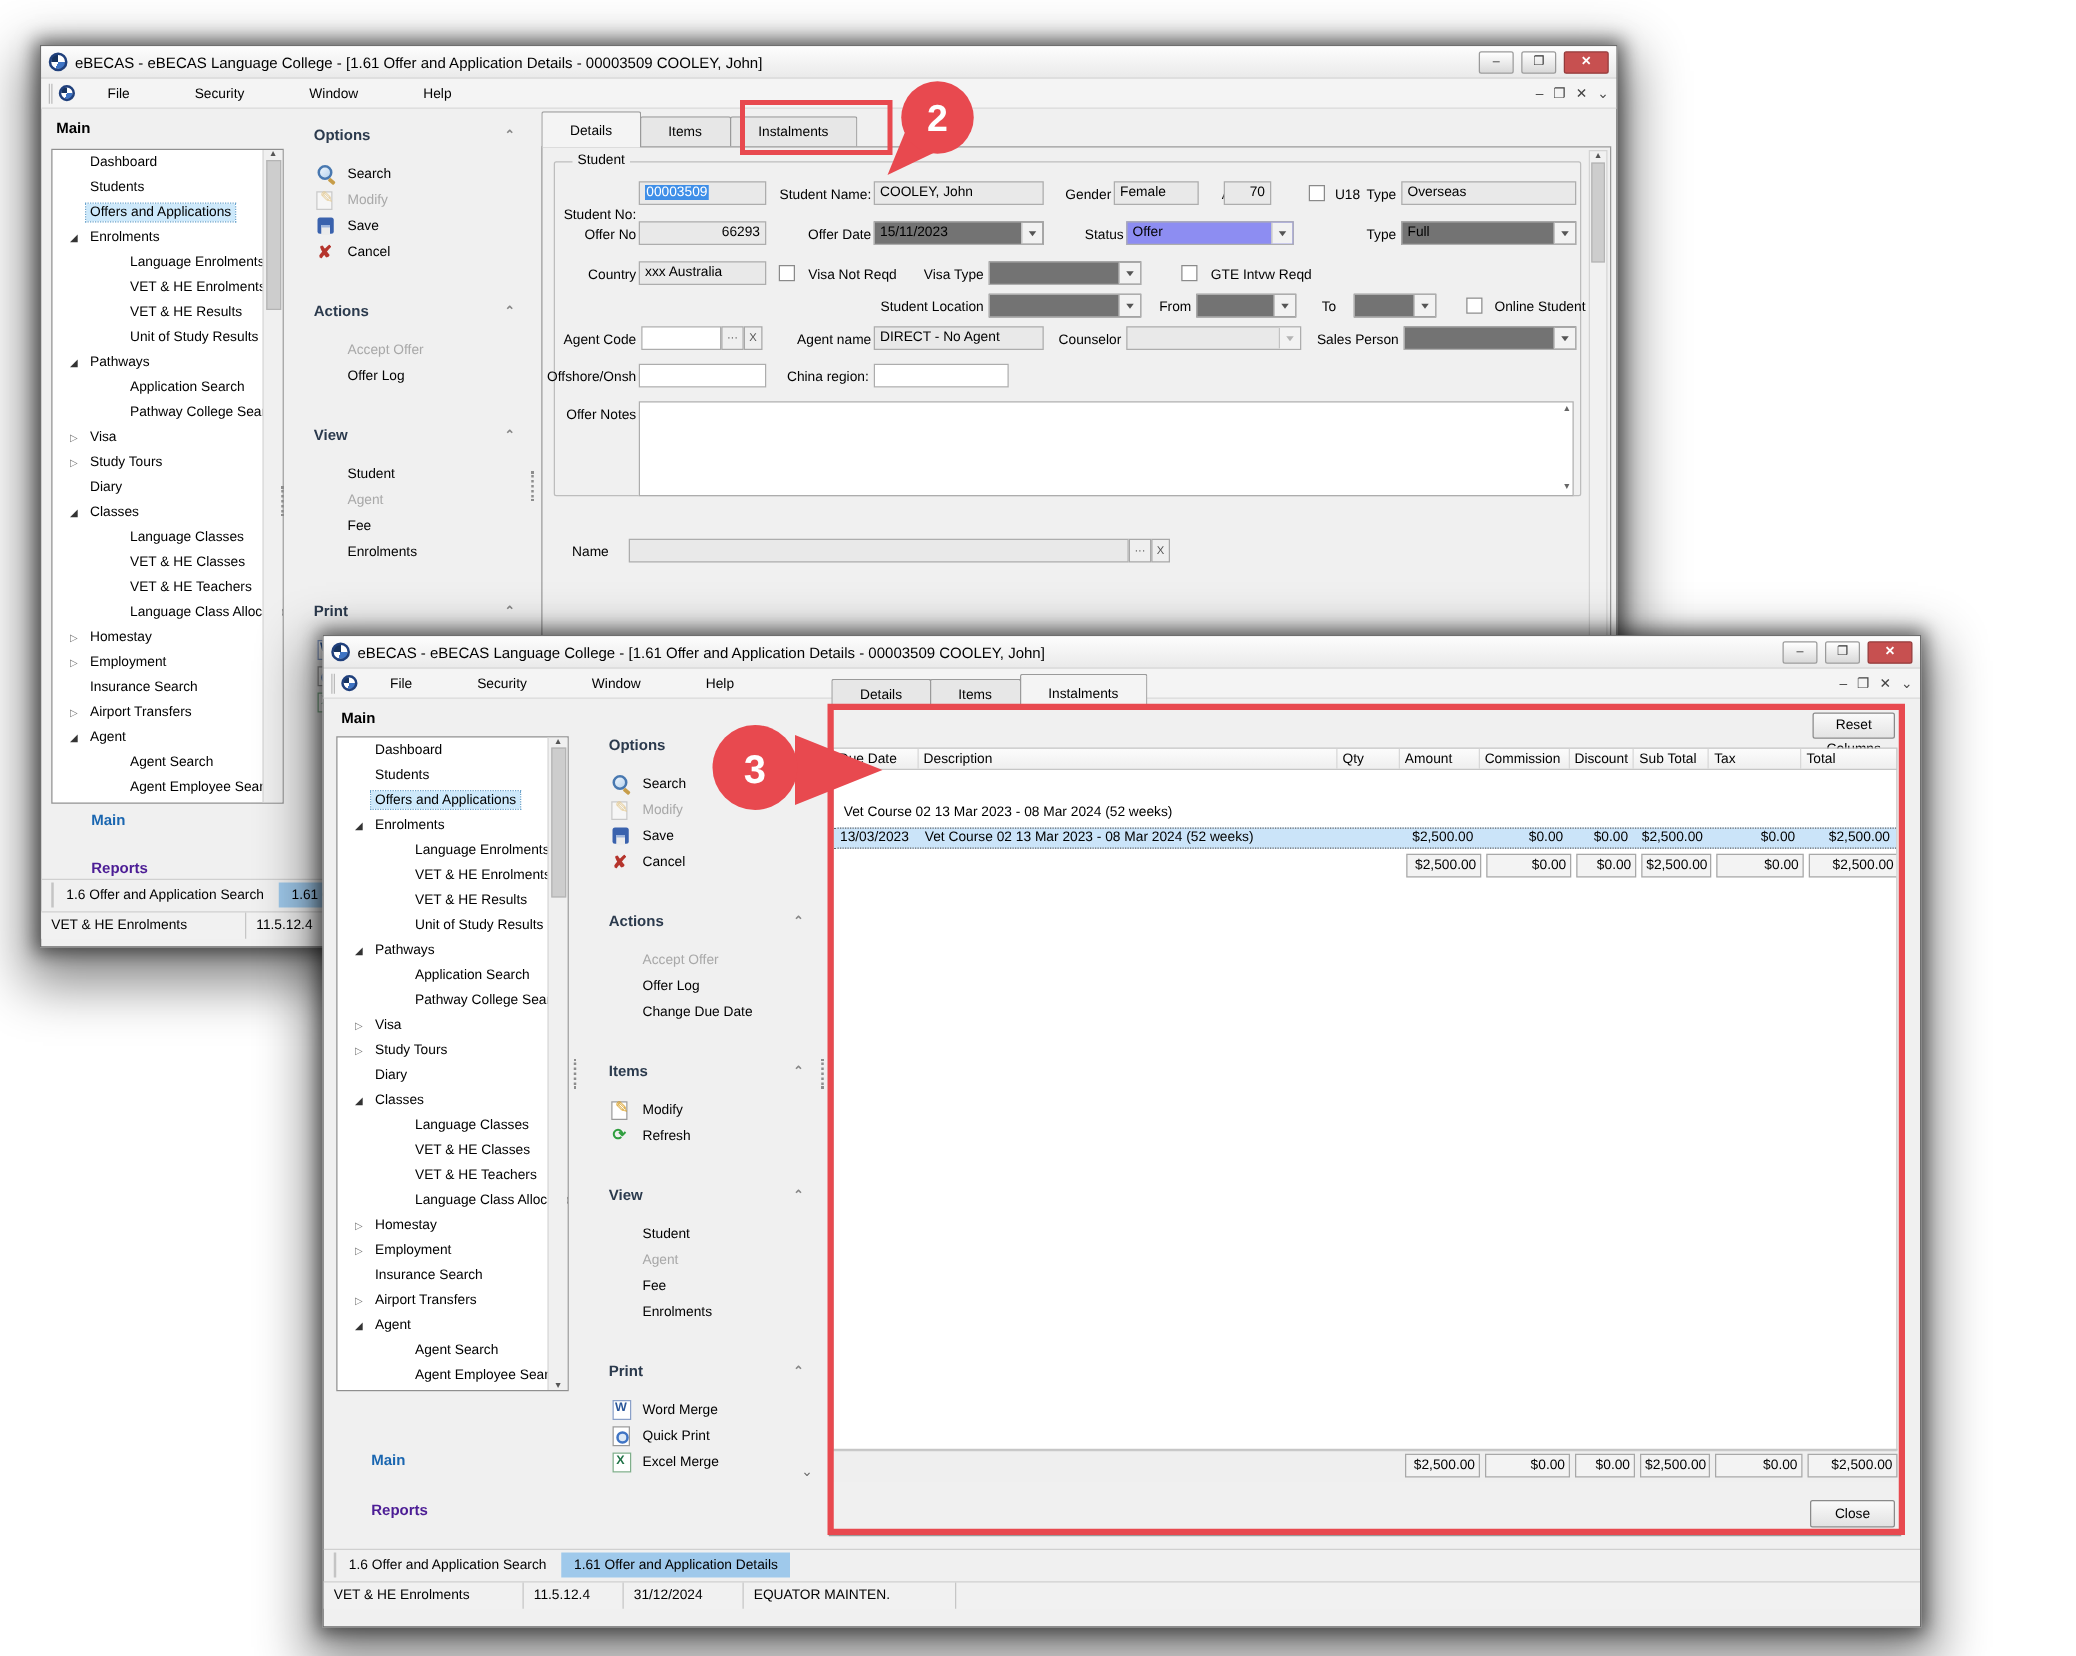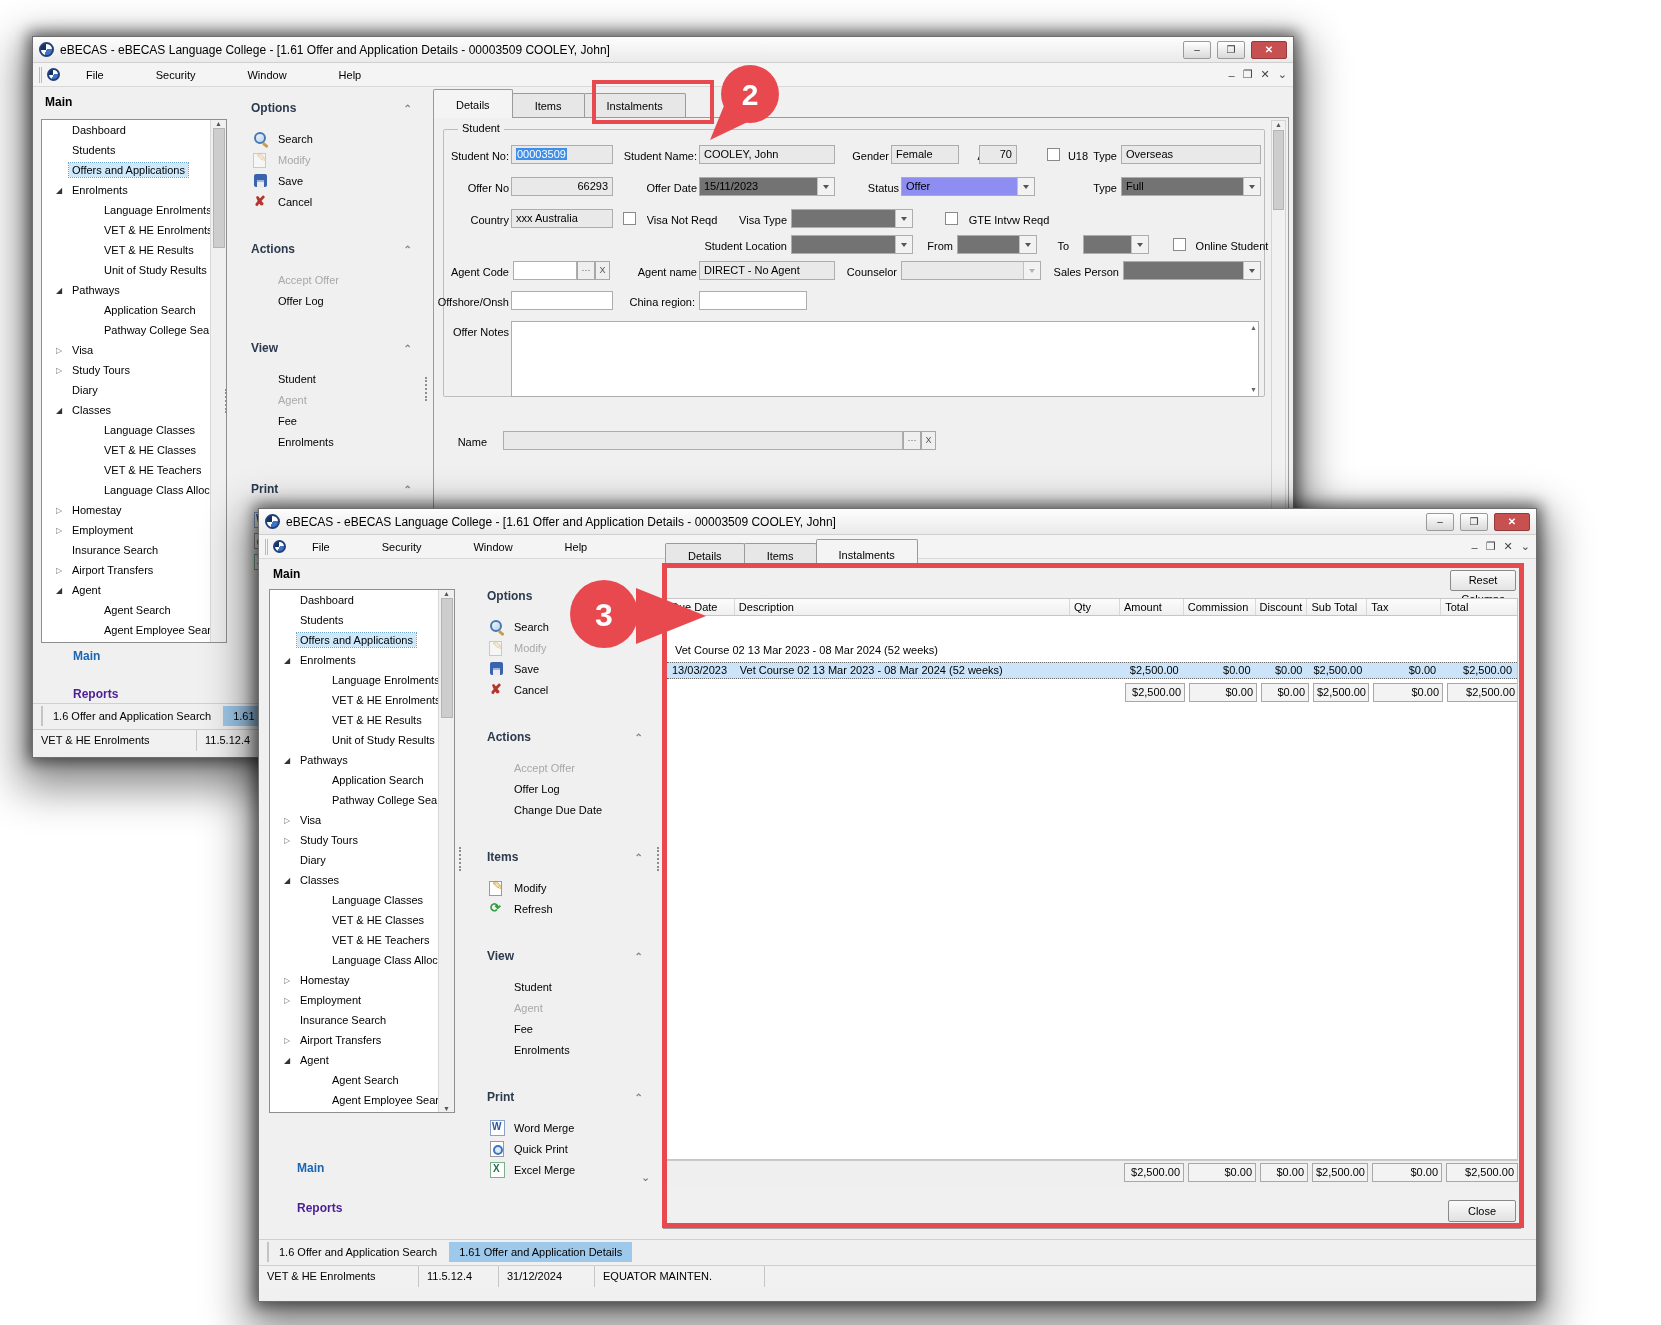--- a/index.html
+++ b/index.html
@@ -423,21 +423,21 @@
         <span>▲</span>
         <div class="thumb" style="height:80px;margin-top:2px"></div>
         <span style="margin-top:auto">▼</span>
       </div>
     </div>
 
     <div class="grp" style="left:410px;top:92px;width:822px;height:268px">
       <span class="leg">Student</span>
     </div>
 
-    <div class="lbl" style="left:400px;top:110px;width:76px">Student No:</div>
+    <div class="lbl" style="left:400px;top:126px;width:76px">Student No:</div>
     <div class="fld" style="left:478px;top:108px;width:102px"><span class="selval">00003509</span></div>
     <div class="lbl" style="left:566px;top:110px;width:98px">Student Name:</div>
     <div class="fld" style="left:666px;top:108px;width:136px">COOLEY, John</div>
     <div class="lbl" style="left:806px;top:110px;width:50px">Gender</div>
     <div class="fld" style="left:858px;top:108px;width:68px">Female</div>
     <div class="lbl" style="left:930px;top:110px;width:34px">Age</div>
     <div class="fld num" style="left:946px;top:108px;width:38px">70</div>
     <span class="cb" style="left:1014px;top:111px"></span>
     <div class="lbl la" style="left:1031px;top:110px;width:28px">U18</div>
     <div class="lbl" style="left:1046px;top:110px;width:38px">Type</div>

